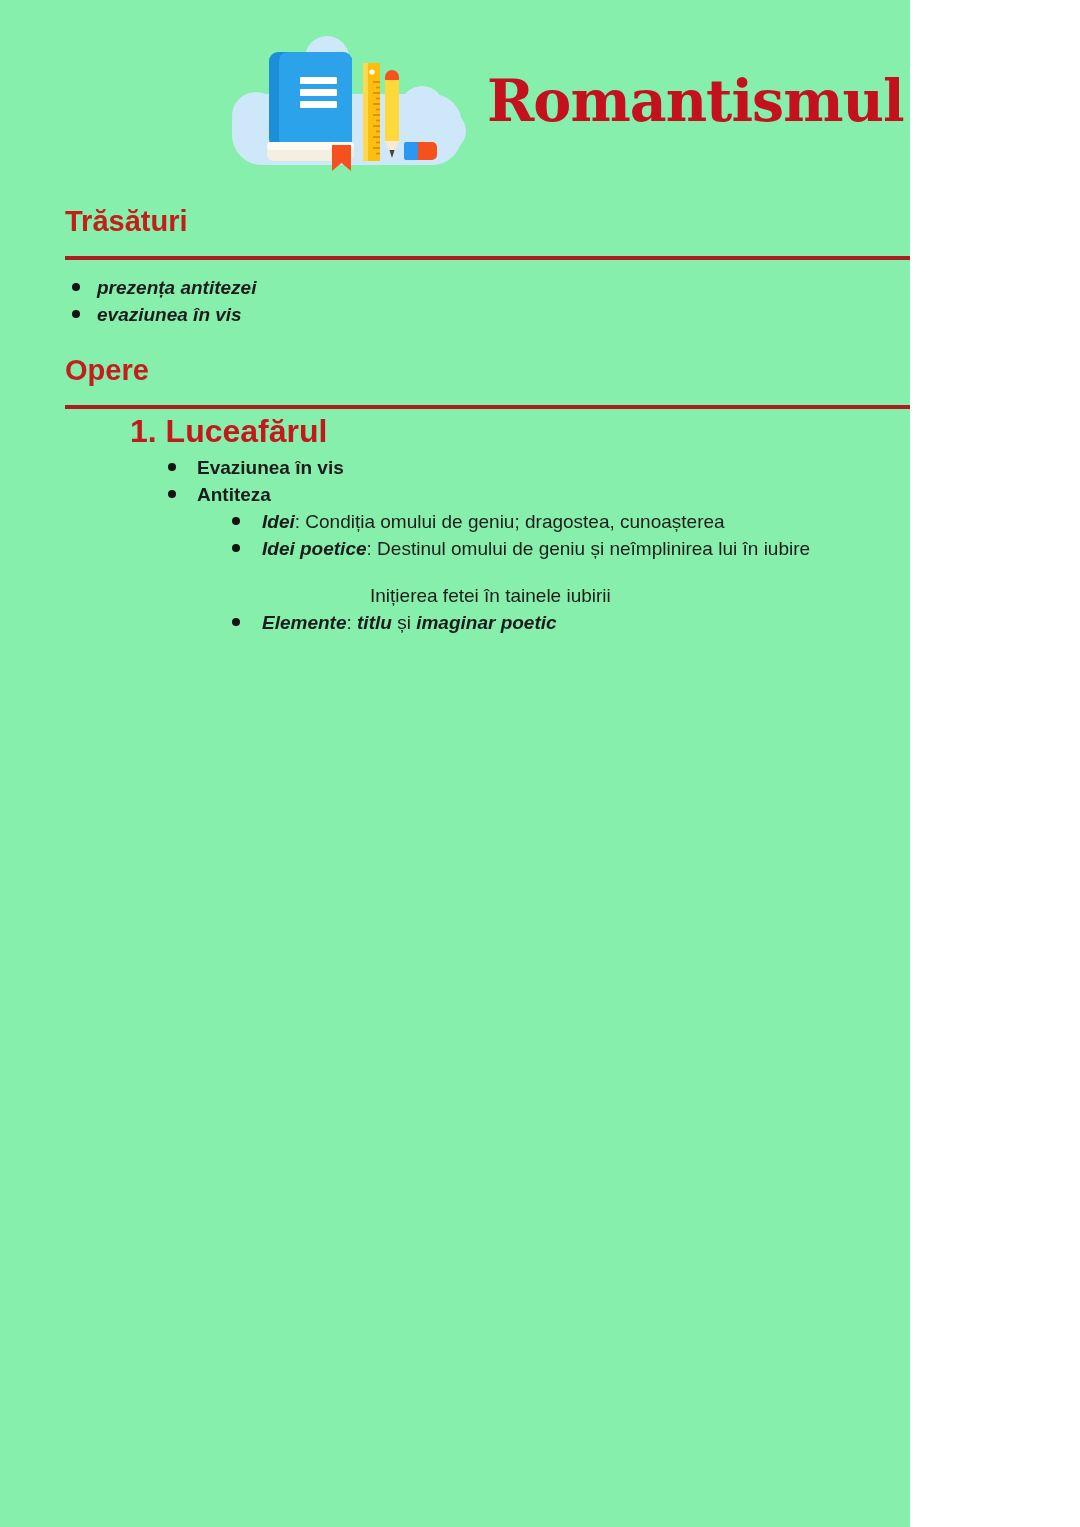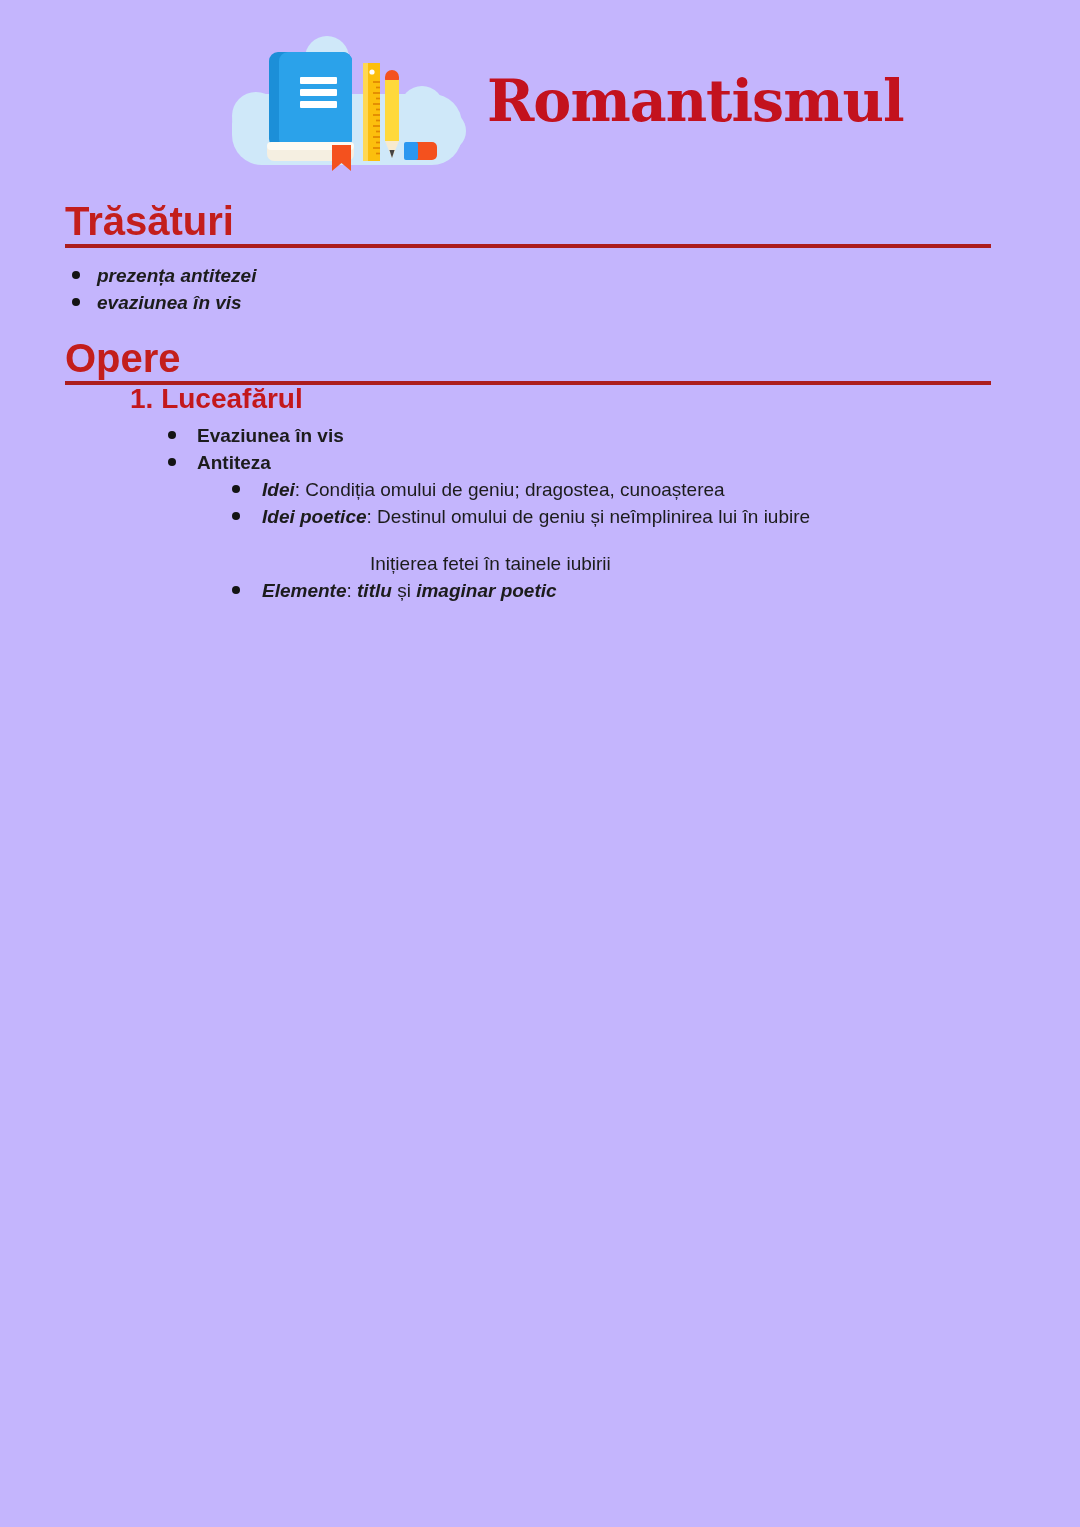--- a/index.html
+++ b/index.html
@@ -1,32 +1,32 @@
 <!DOCTYPE html>
 <html><head>
 <meta charset="utf-8">
 <style>
   html,body { margin:0; padding:0; background:#ffffff; }
   .page {
-    position:relative; width:1080px; height:1527px; background:#c4b5fd;
+    position:relative; width:910px; height:1527px; background:#86efac;
     font-family:"Liberation Sans","DejaVu Sans",sans-serif; color:#1c1c1c;
     overflow:hidden;
   }
   .header { display:flex; align-items:flex-start; padding:28px 0 0 232px; height:152px; }
   .logo svg { display:block; }
   .doc-title {
     margin:44px 0 0 20px;
     font-family:"DejaVu Serif","Liberation Serif",serif;
     font-weight:700; font-size:57px; line-height:1;
     color:#c3121e; letter-spacing:-1px; white-space:nowrap;
   }
   .content { padding-left:65px; }
   .section-heading {
-    width:926px; margin:0; padding-bottom:2px;
-    font-size:40px; line-height:42px; font-weight:700; color:#c31e1c;
+    width:926px; margin:0; padding-bottom:14px;
+    font-size:29px; line-height:42px; font-weight:700; color:#c31e1c;
     border-bottom:4px solid #ac1d1d;
   }
   .sec-trasaturi .section-heading { margin-top:20px; }
   .sec-opere .section-heading { margin-top:21px; }
 
   ul { list-style:none; margin:0; padding:0; }
   .list li { position:relative; font-size:19px; line-height:27px; }
   .bullet { position:absolute; width:8px; height:8px; border-radius:50%; background:#141414; top:9px; }
   .level1 { margin-top:14px; }
   .level1 li { padding-left:32px; }
@@ -34,22 +34,22 @@
   .level2 { margin:9px 0 0 103px; }
   .level2 li { padding-left:29px; font-weight:700; }
   .level2 .bullet { left:0; }
   .level3 { margin-left:167px; }
   .level3 li { padding-left:30px; }
   .level3 .bullet { left:0; }
   .b { font-weight:700;font-style:italic; }
   .continuation { margin-left:108px;margin-top:20px; }
 
   .work-title {
-    margin:0 0 0 65px;
-    font-size:28px; line-height:28px; font-weight:700; color:#c3181c;
+    margin:8px 0 0 65px;
+    font-size:32px; line-height:28px; font-weight:700; color:#c3181c;
   }
 </style>
 </head>
 <body>
 
 <div class="page">
 
   <header class="header">
     <div class="logo">
       <svg width="235" height="150" viewBox="0 0 235 150" xmlns="http://www.w3.org/2000/svg">

